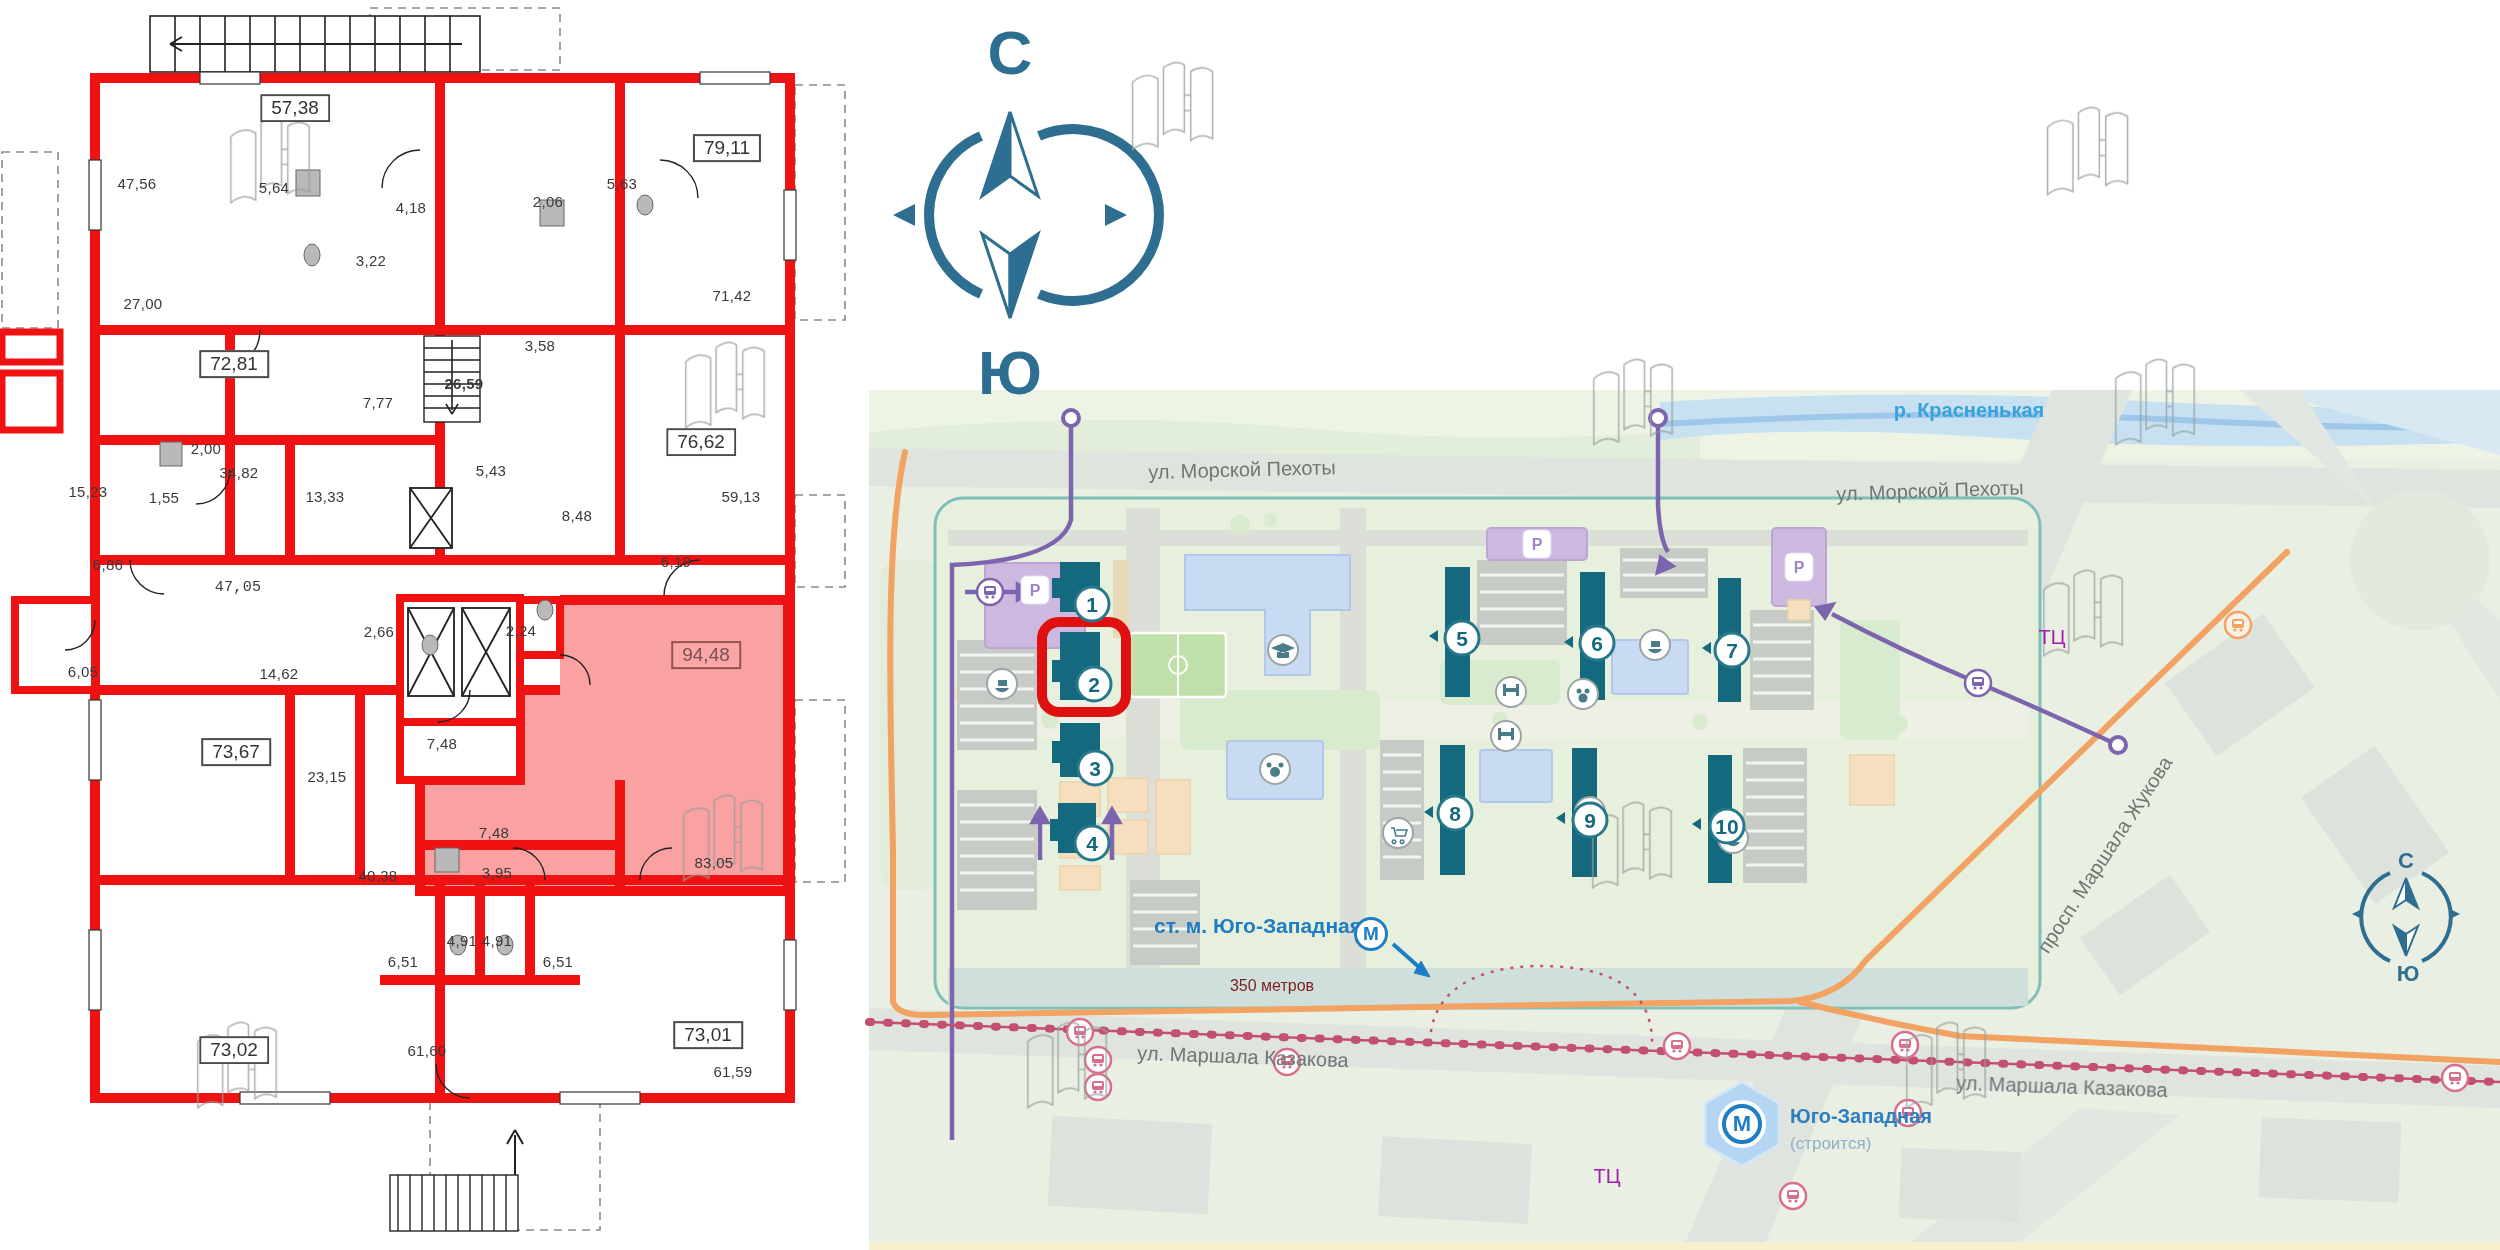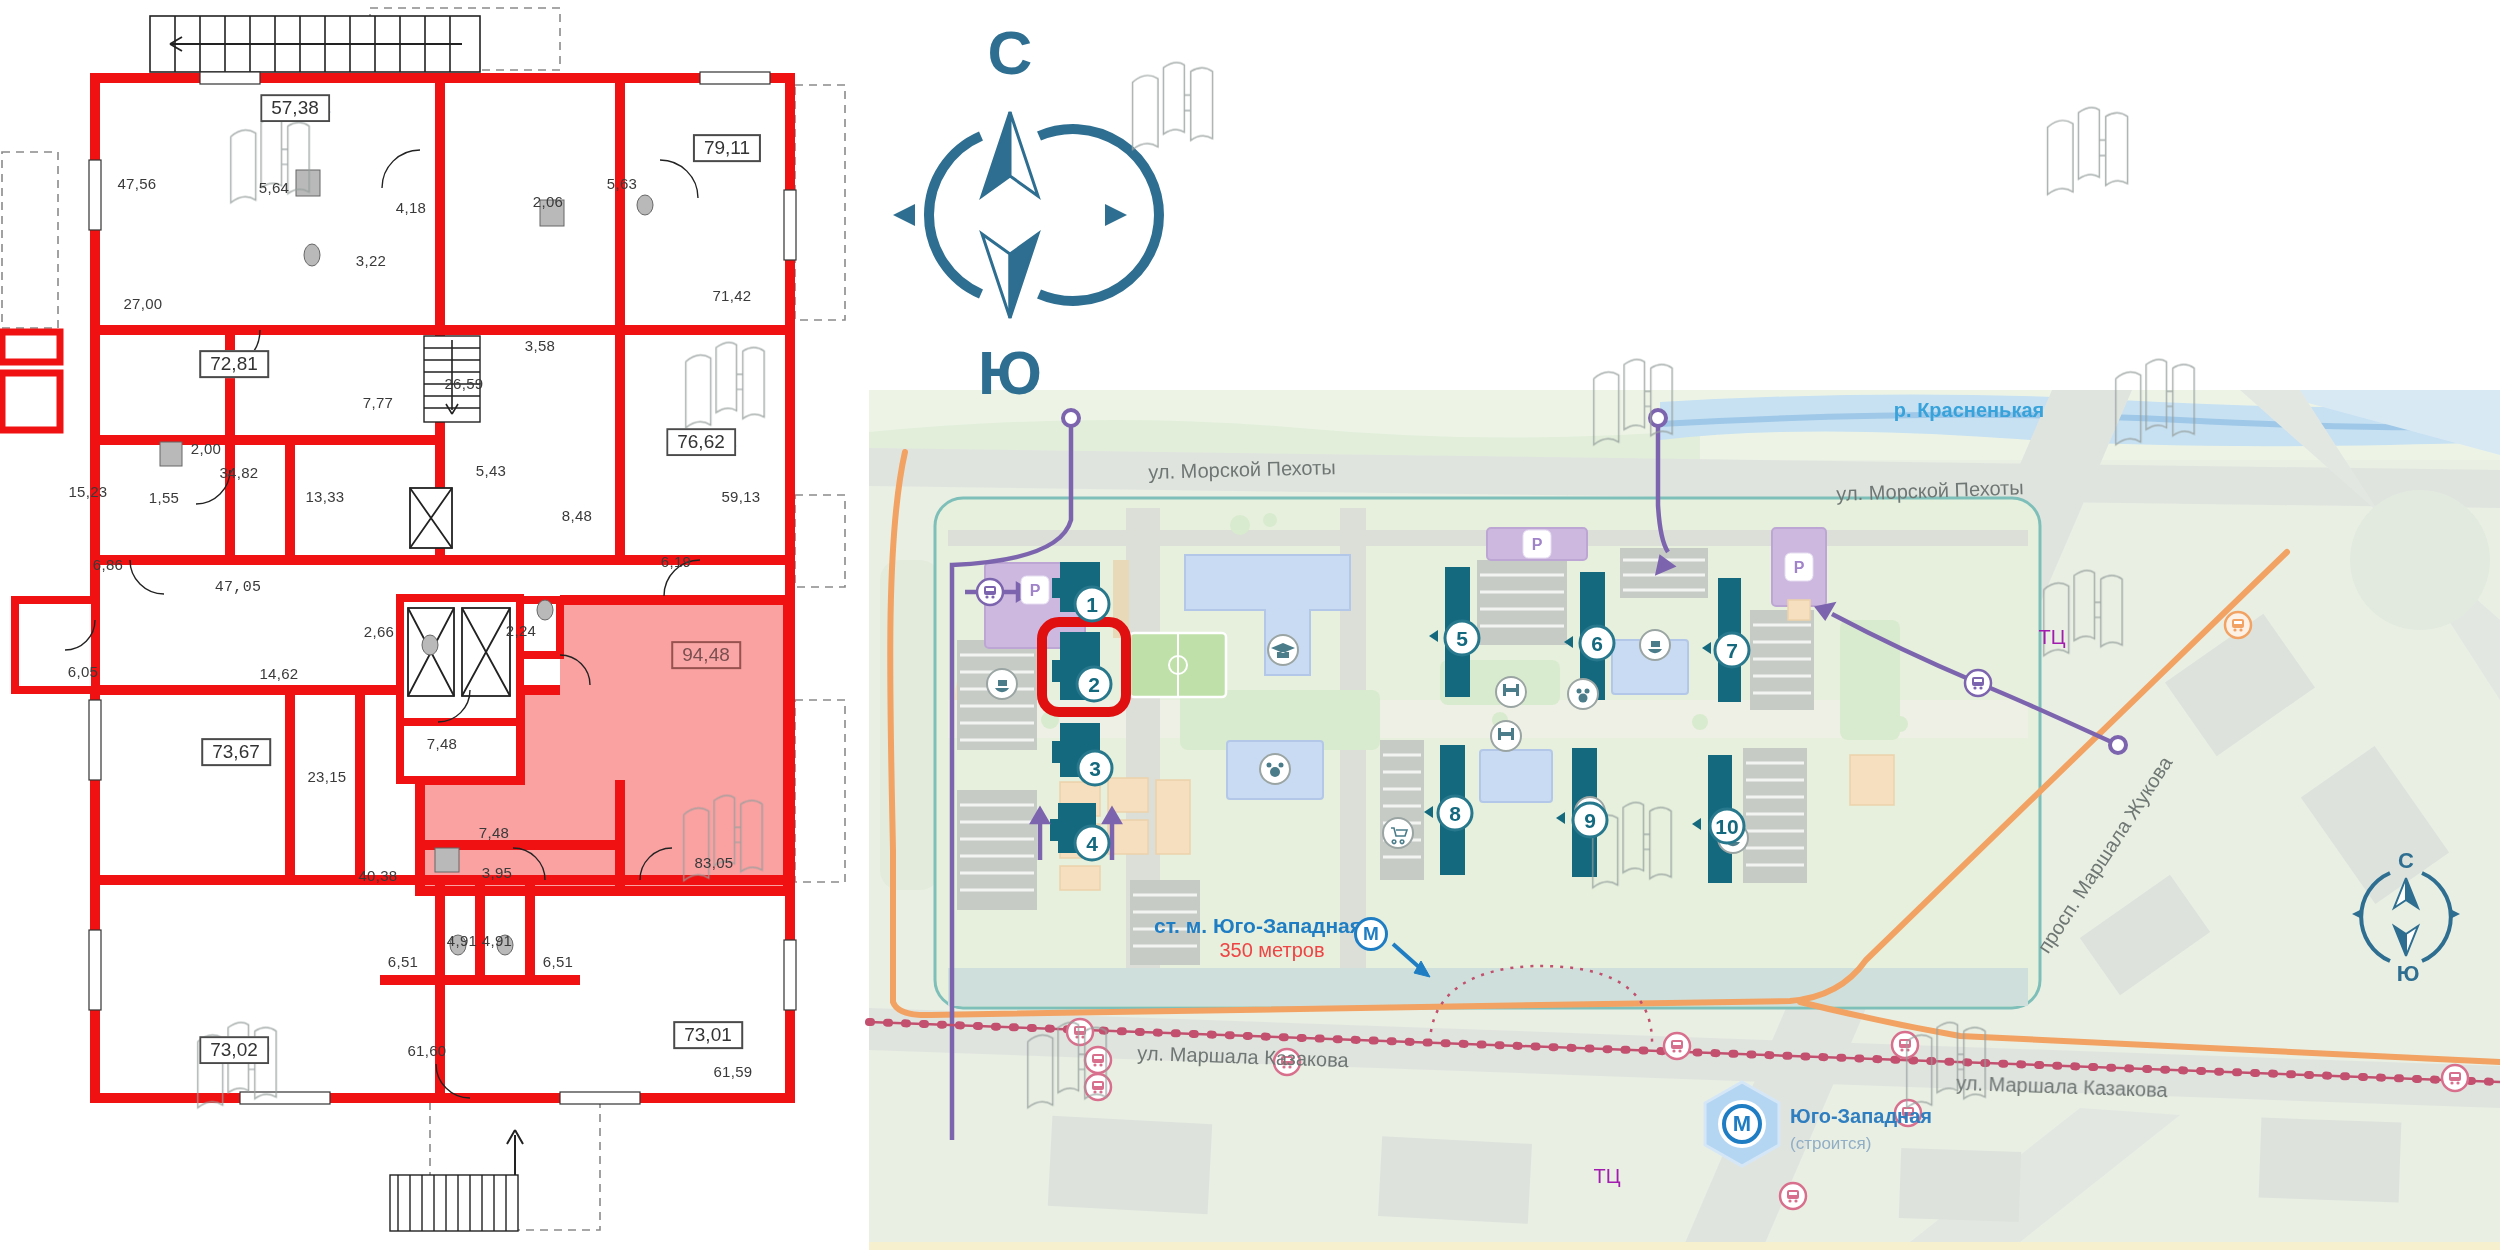--- a/index.html
+++ b/index.html
@@ -16,21 +16,21 @@
   .bld-badge{width:37px;height:37px;border-radius:50%;background:#fff;border:3px solid #27788c;
              color:#14697f;font-weight:bold;font-size:21px;display:flex;align-items:center;
              justify-content:center;box-sizing:border-box;}
   .p-badge{width:27px;height:27px;border-radius:6px;background:#fff;color:#a083c9;font-weight:bold;
            font-size:16px;display:flex;align-items:center;justify-content:center;
            border:1px solid #e6ddf2;}
   .compass-letter{font-weight:bold;color:#2e6e91;}
   .compass-letter.big{font-size:62px;}
   .compass-letter.small{font-size:22px;color:#2e6e91;}
   .metro-line1{font-size:21px;font-weight:bold;color:#1f7dc4;}
-  .metro-line2{font-size:20px;color:#ef4444;}
+  .metro-line2{font-size:16px;color:#7f1d1d;margin-top:36px;}
   .metro-badge{width:34px;height:34px;border-radius:50%;background:#fff;border:3px solid #1f7dc4;
                color:#1f7dc4;font-weight:bold;font-size:19px;display:flex;align-items:center;
                justify-content:center;box-sizing:border-box;}
   .hex-name{font-size:20px;font-weight:bold;color:#2e7ec0;transform:translate(0,-50%);}
   .hex-sub{font-size:17px;color:#90aec6;transform:translate(0,-50%);}
 </style>
 </head>
 <body>
 
 <div id="stage">
@@ -475,21 +475,21 @@
 <div id="floor-labels">
       <div class="lbl room-label" style="left: 137px; top: 183px;">47,56</div>
       <div class="lbl room-label" style="left: 274px; top: 187px;">5,64</div>
       <div class="lbl room-label" style="left: 411px; top: 207px;">4,18</div>
       <div class="lbl room-label" style="left: 548px; top: 201px;">2,06</div>
       <div class="lbl room-label" style="left: 622px; top: 183px;">5,63</div>
       <div class="lbl room-label" style="left: 371px; top: 260px;">3,22</div>
       <div class="lbl room-label" style="left: 143px; top: 271px; margin-top: 32px;">27,00</div>
       <div class="lbl room-label" style="left: 732px; top: 295px;">71,42</div>
       <div class="lbl room-label" style="left: 540px; top: 345px; text-align: center;">3,58</div>
-      <div class="lbl room-label" style="left: 464px; top: 383px;">26,59</div>
+      <div class="lbl room-label" style="left: 464px; top: 383px; font-weight: bold;">26,59</div>
       <div class="lbl room-label" style="left: 378px; top: 402px;">7,77</div>
       <div class="lbl room-label" style="left: 163px; top: 448px; margin-left: 43px;">2,00</div>
       <div class="lbl room-label" style="left: 239px; top: 472px;">34,82</div>
       <div class="lbl room-label" style="left: 325px; top: 496px;">13,33</div>
       <div class="lbl room-label" style="left: 88px; top: 491px;">15,23</div>
       <div class="lbl room-label" style="left: 164px; top: 497px;">1,55</div>
       <div class="lbl room-label" style="left: 491px; top: 470px;">5,43</div>
       <div class="lbl room-label" style="left: 577px; top: 515px;">8,48</div>
       <div class="lbl room-label" style="left: 741px; top: 496px;">59,13</div>
       <div class="lbl room-label" style="left: 676px; top: 561px;">6,19</div>

